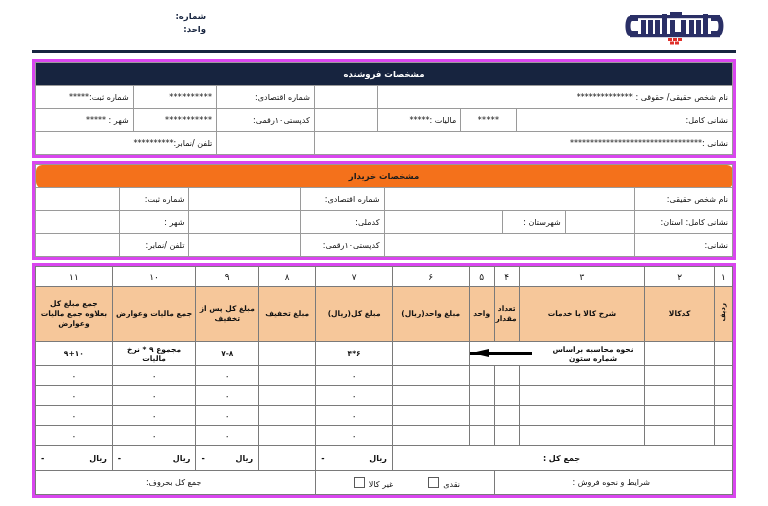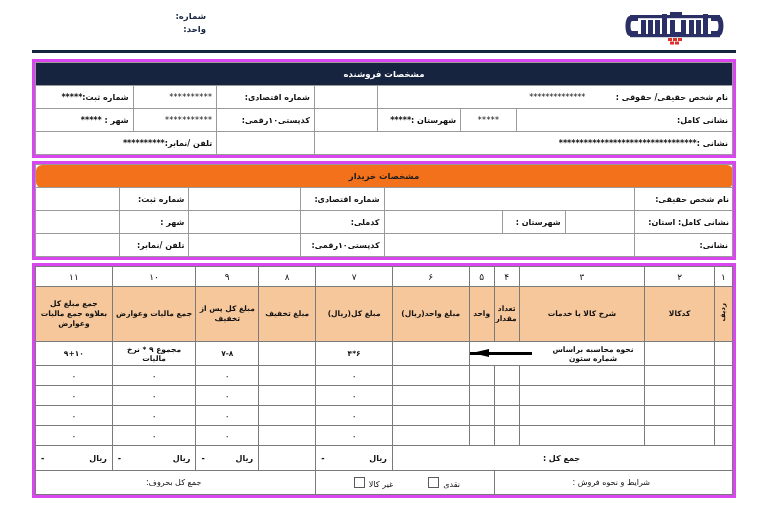--- a/index.html
+++ b/index.html
@@ -94,21 +94,21 @@
     background: #f4711b;
     color: #1c1c1c;
     text-align: center;
     font-size: 8.5px;
     font-weight: bold;
     height: 19px;
     border-color: #c95b12;
     border-radius: 6px;
   }
 
-  .lbl { font-weight: bold; margin-left: 28px; }
+  .lbl { font-weight: normal; }
   .stars { letter-spacing: .3px; }
   .t-right { text-align: right; }
   .t-center { text-align: center; }
 
   
   table.goods {
     width: 100%;
     border-collapse: collapse;
     table-layout: fixed;
     font-size: 7.5px;
@@ -291,21 +291,21 @@
       </td>
     </tr>
     <tr>
       <td class="t-right">
         <span class="lbl">نشانی کامل:</span>
       </td>
       <td class="t-center">
         <span class="stars">*****</span>
       </td>
       <td class="t-right">
-        <span class="lbl">شهرستان :*****</span>
+        <span class="lbl">مالیات :*****</span>
       </td>
       <td></td>
       <td class="t-right">
         <span class="lbl">کدپستی۱۰رقمی:</span>
       </td>
       <td class="t-right">
         <span class="stars">***********</span>
       </td>
       <td class="t-right">
         <span class="lbl">شهر : *****</span>

